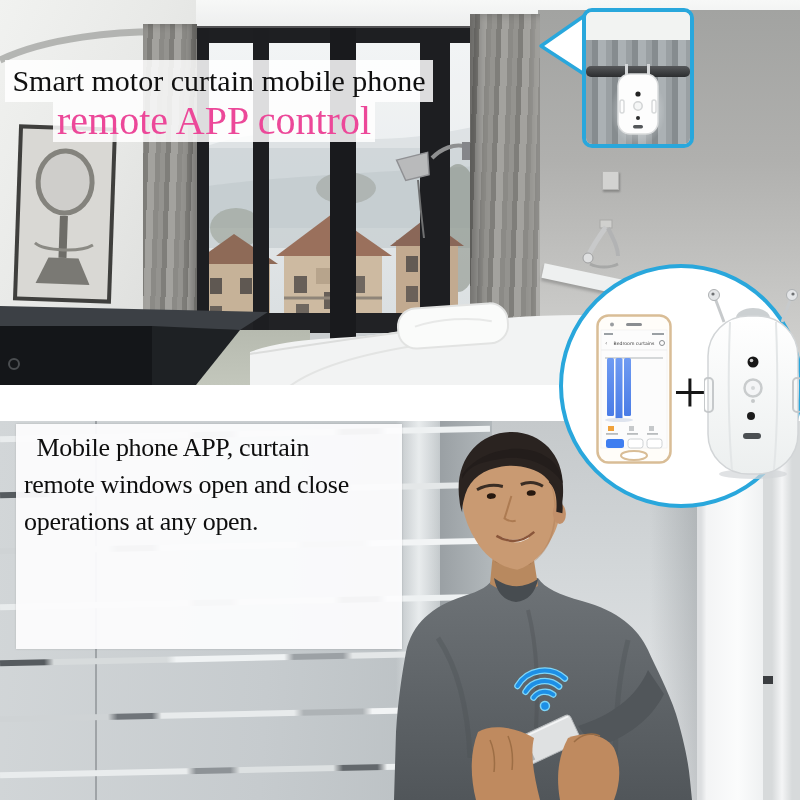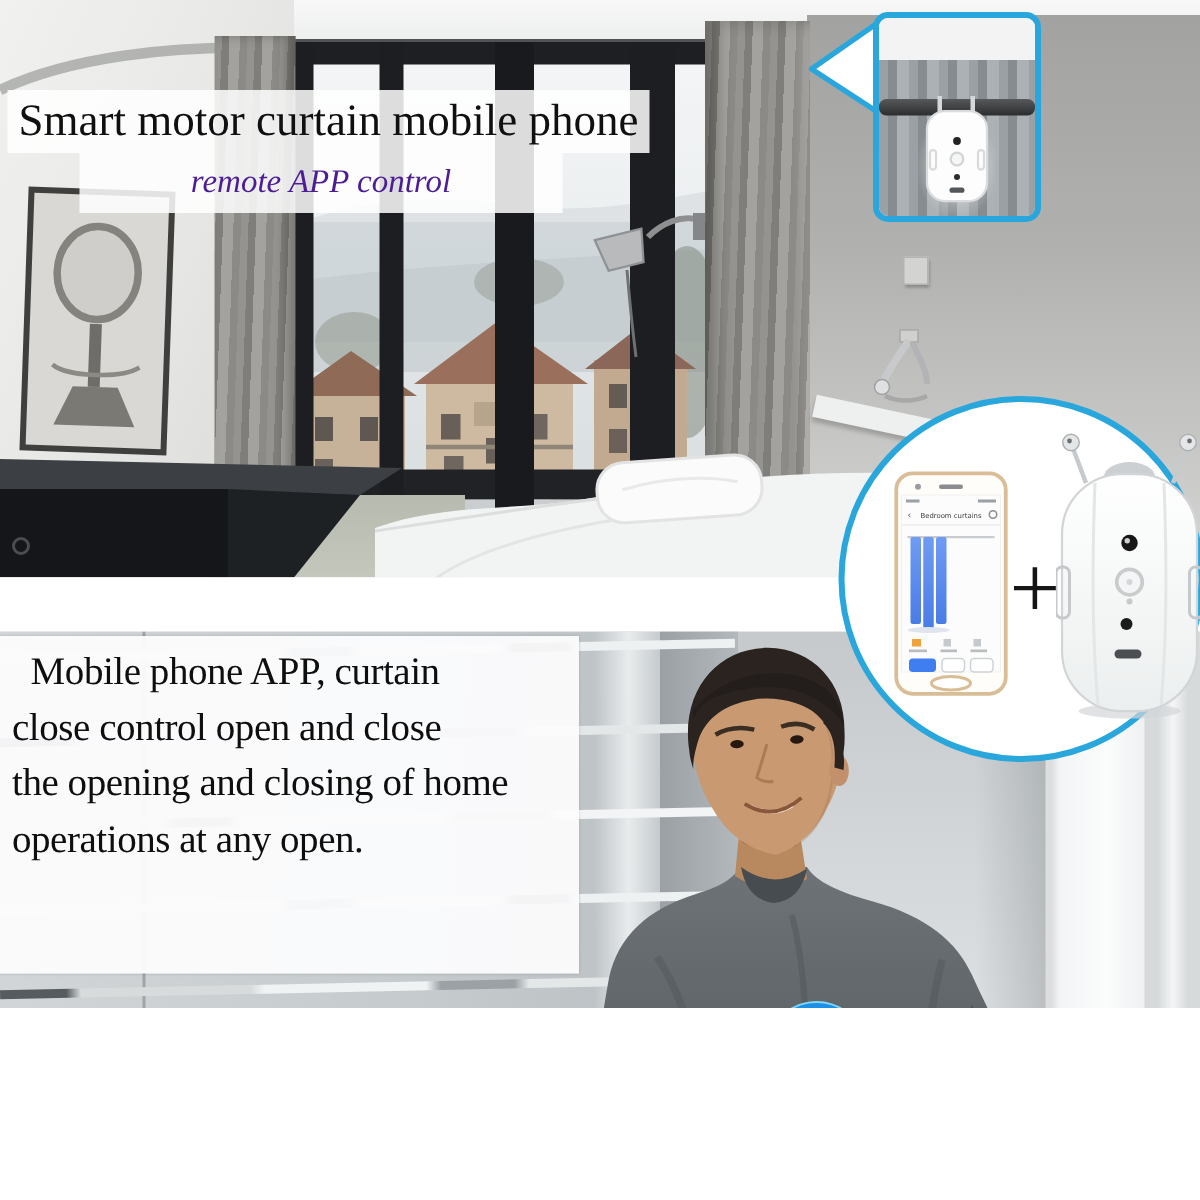--- a/index.html
+++ b/index.html
@@ -1,16 +1,16 @@
 <!DOCTYPE html>
 <html><head>
 <meta charset="utf-8">
 <style>
   html,body{margin:0;padding:0;background:#fff;}
-  #canvas{position:relative;width:800px;height:672px;overflow:hidden;background:#fff;
+  #canvas{position:relative;width:800px;height:800px;overflow:hidden;background:#fff;
           font-family:"Liberation Serif",serif;}
   #canvas *{box-sizing:border-box;}
   .abs{position:absolute;}
 
   
   .photo-top{left:0;top:0;width:800px;height:385px;overflow:hidden;background:#f4f5f4;}
   .ceiling{left:0;top:0;width:800px;height:30px;background:linear-gradient(#f7f8f7,#eceded);}
   .ceiling-line{left:140px;top:26px;width:420px;height:3px;background:#2a2b2d;opacity:.8;}
   .wall-left{left:0;top:0;width:196px;height:385px;
              background:linear-gradient(115deg,#f1f2f0 0%,#e8e9e7 45%,#d9dad8 100%);}
@@ -43,22 +43,22 @@
   .pillar{left:697px;top:0;width:68px;height:379px;
           background:linear-gradient(90deg,#dcdee0 0 4px,#f3f4f5 14%,#fbfcfc 60%,#eef0f1 100%);}
   .right-panel{left:763px;top:0;width:37px;height:379px;background:#d7dadb;}
   .right-streak{left:772px;top:0;width:20px;height:379px;background:linear-gradient(90deg,rgba(244,245,246,0),#f4f5f6,rgba(244,245,246,0));}
   .hinge{left:763px;top:255px;width:10px;height:8px;background:#3a3d40;}
 
   
   .cap-top-1{left:5px;top:60px;width:428px;height:42px;background:rgba(255,255,255,.85);
              font-size:30px;line-height:42px;text-align:center;color:#101010;z-index:6;}
   .cap-top-2{left:53px;top:102px;width:322px;height:40px;background:rgba(255,255,255,.85);
-             font-size:22px;line-height:38px;text-align:center;color:#4c1d95;z-index:6;font-style:italic;}
-  .cap-bottom{left:0;top:424px;width:386px;height:225px;background:rgba(252,252,253,.95);
+             font-size:40px;line-height:38px;text-align:center;color:#ec4899;z-index:6;}
+  .cap-bottom{left:16px;top:424px;width:386px;height:225px;background:rgba(252,252,253,.95);
               padding:5px 0 0 8px;z-index:6;box-shadow:0 0 2px rgba(0,0,0,.15);}
   .cap-bottom div{font-size:26px;line-height:37.2px;color:#0e0e0e;letter-spacing:-.3px;white-space:pre;}
 
   
   .callout{left:582px;top:8px;width:112px;height:140px;border:4px solid #29A7DC;border-radius:10px;
            background:#e6e8e9;overflow:hidden;z-index:7;}
   .co-wall{left:0;top:0;width:104px;height:34px;background:#f2f3f2;border-bottom:1px solid #d8d9da;}
   .co-curtain{left:0;top:28px;width:104px;height:104px;
               background:repeating-linear-gradient(90deg,#9aa0a3 0 6px,#868c8f 6px 12px,#abb1b4 12px 20px);}
   .co-light{left:26px;top:66px;width:52px;height:66px;background:radial-gradient(ellipse at center,#e3e6e8 0%,rgba(227,230,232,0) 75%);}
@@ -280,22 +280,21 @@
       <path d="M130,308 Q136,322 134,342" stroke="#9d6e45" stroke-width="1.5" fill="none"></path>
       <path d="M196,314 C204,306 214,304 222,308" stroke="#9d6e45" stroke-width="1.5" fill="none"></path>
     </svg>
   </div>
 
   <div class="abs cap-top-1">Smart motor curtain mobile phone</div>
   <div class="abs cap-top-2">remote APP control</div>
 
   <div class="abs cap-bottom">
     <div>  Mobile phone APP, curtain</div>
-    <div>close control open and close</div>
-    <div>the opening and closing of home</div>
+    <div>remote windows open and close</div>
     <div>operations at any open.</div>
   </div>
 
   <svg class="abs arrow-callout" viewBox="0 0 52 66">
     <polygon points="48,4 48,62 5,34" fill="#ffffff" stroke="#29A7DC" stroke-width="3.5" stroke-linejoin="round"></polygon>
   </svg>
 
   <div class="abs callout">
     <div class="abs co-wall"></div>
     <div class="abs co-curtain"></div>

